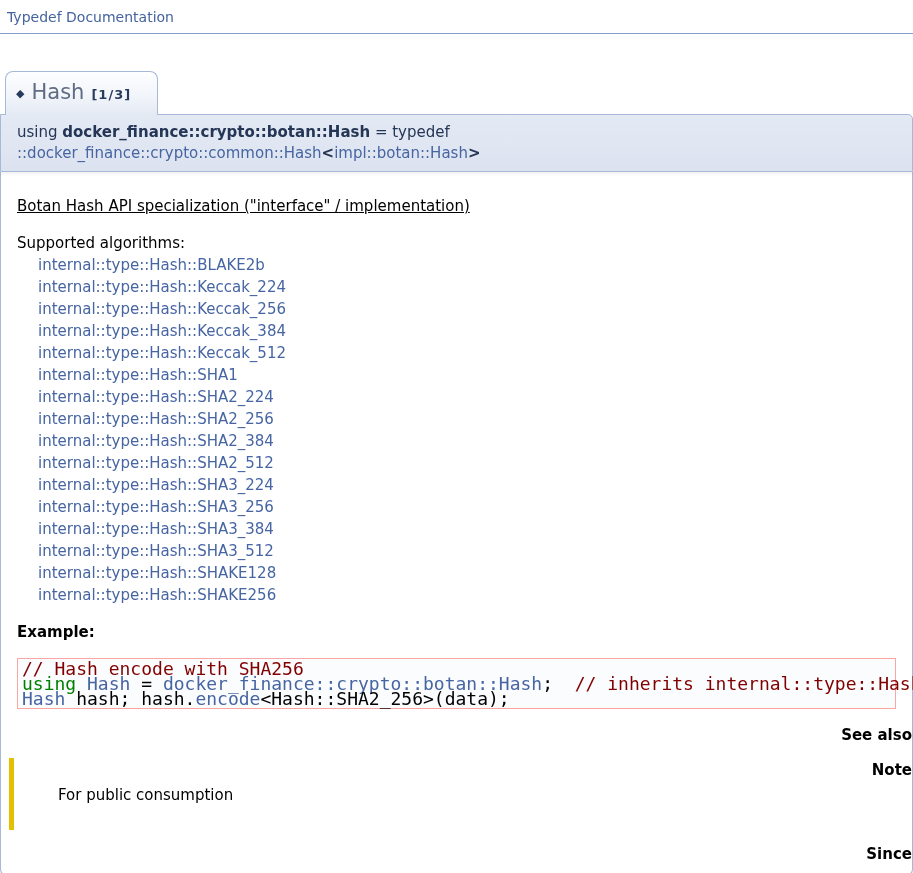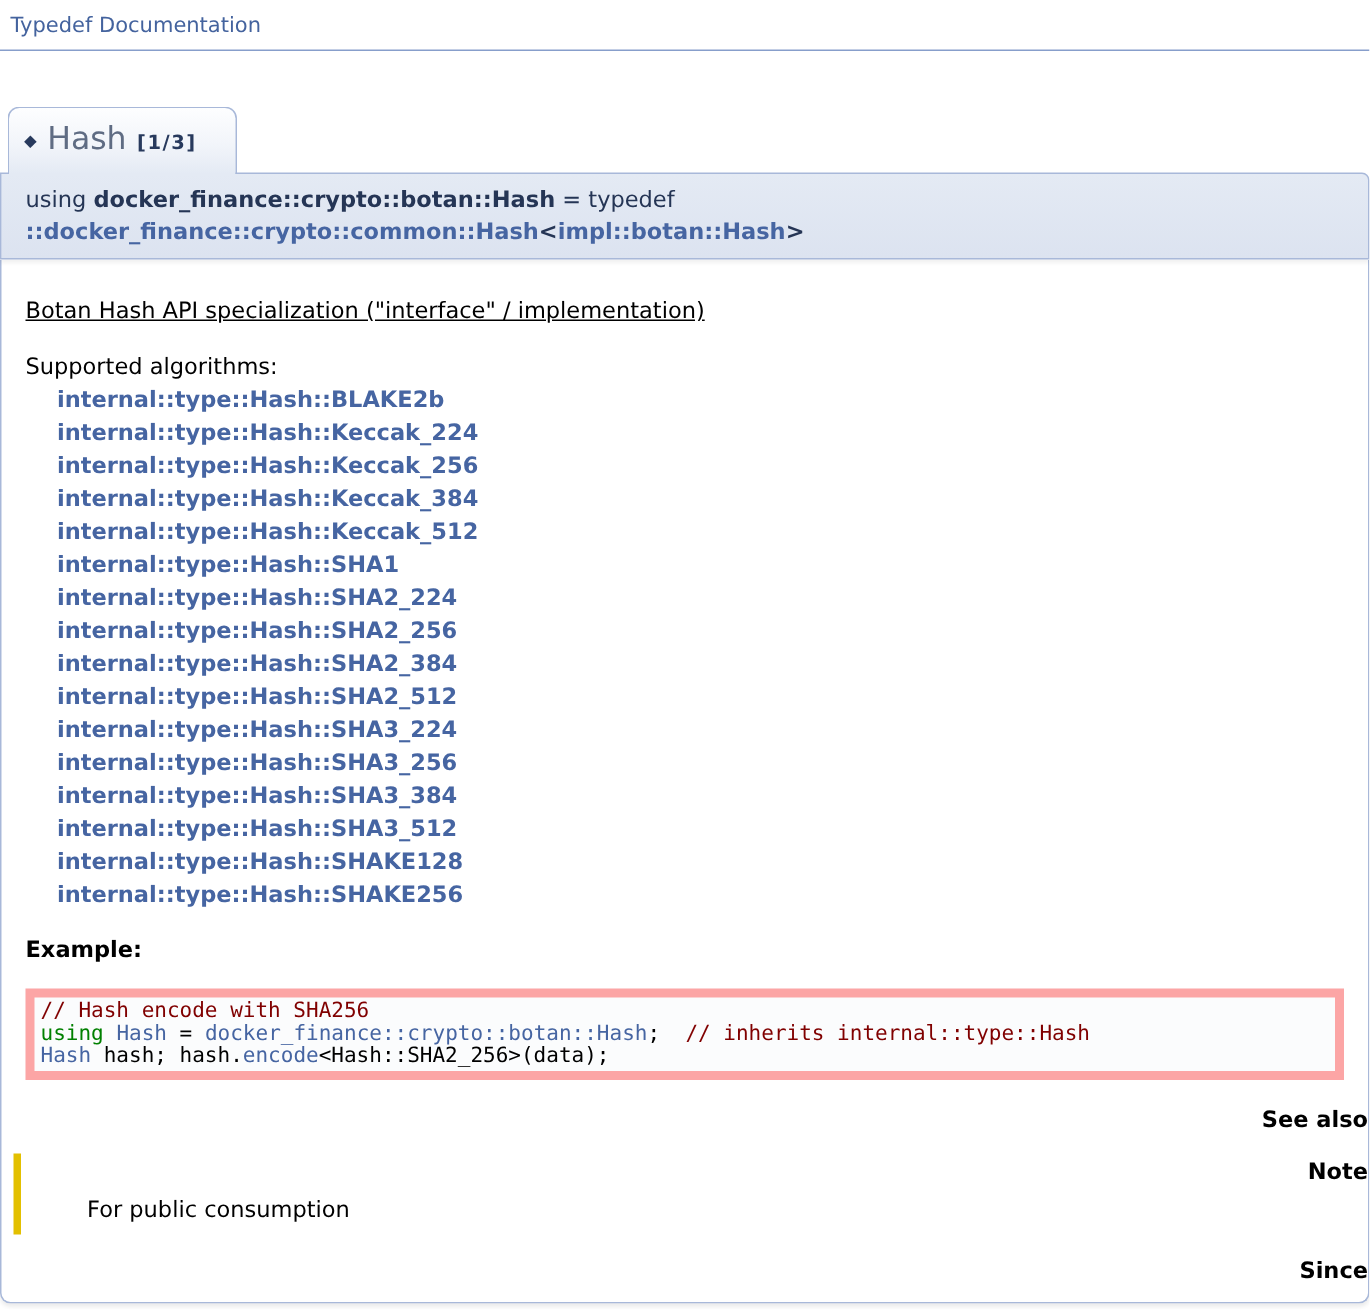--- a/index.html
+++ b/index.html
@@ -18,48 +18,48 @@
             background:linear-gradient(180deg,#FDFEFF 0%,#F2F5FA 55%,#E4EAF4 100%);
             font-size:21px;color:#5F6C83;line-height:26px;}
   .permalink{color:#283A5D;font-size:11px;vertical-align:2px;margin-right:7px;cursor:pointer;}
   .memcount{font-size:13px;font-weight:bold;color:#283A5D;margin-left:7px;letter-spacing:1px;}
 
   .memproto{position:relative;z-index:1;border:1px solid #A8B8D9;border-radius:0 5px 0 0;
             background:linear-gradient(180deg,#E4EAF4 0%,#DCE3F0 100%);
             padding:7px 10px 7px 16px;font-size:15px;color:#253555;line-height:21px;
             white-space:pre-wrap;box-shadow:0 2px 3px rgba(0,0,0,0.06);}
   .memproto b{color:#253555;}
-  a.el{color:#4665A2;font-weight:bold;text-decoration:none;cursor:pointer;}
+  a.el{color:#4665A2;font-weight:normal;text-decoration:none;cursor:pointer;}
 
   .memdoc{background:#FFFFFF;border-left:1px solid #A8B8D9;border-right:1px solid #A8B8D9;
           border-bottom:1px solid #A8B8D9;border-radius:0 0 7px 7px;
           padding:4px 0 10px;font-size:15px;line-height:21px;
           box-shadow:0 2px 3px rgba(0,0,0,0.08);}
   .memdoc p.desc{margin:20px 16px 0;text-decoration:underline;}
   .memdoc p.supported{margin:16px 16px 0;}
   .algo-list{margin:0 16px 0 37px;line-height:22px;}
   .algo-list a{display:block;}
 
   dl{margin:0;}
   dl.user{margin:16px 16px 15px;}
   dl.user dt{font-weight:bold;}
   .fragment{margin:8px 16px 0;padding:2px 4px;background:#FBFCFD;
-            border:6px solid #fca5a5;font-family:"DejaVu Sans Mono","Liberation Mono",monospace;
-            font-size:14px;line-height:15px;white-space:pre;}
+            border:1px solid #fca5a5;font-family:"DejaVu Sans Mono","Liberation Mono",monospace;
+            font-size:18px;line-height:15px;white-space:pre;}
   .fragment .comment{color:#800000;}
   .fragment .keyword{color:#008000;}
   .fragment .link{color:#4665A2;cursor:pointer;}
   .fragment .plain{color:#000;}
 
   dl.see{margin:16px 0 0 16px;}
   dl.see dt,dl.note dt,dl.since dt{font-weight:bold;text-align:right;}
   dl.see dd{margin:3px 0 0 40px;}
   dl.note{margin:12px 0 0 8px;border-left:5px solid #E3C000;padding:2px 0 6px 0;}
   dl.note dt{margin-left:2px;}
-  dl.note dd{margin:4px 0 0 44px;}
+  dl.note dd{margin:4px 0 18px 44px;}
   dl.since{margin:14px 0 0 16px;}
 </style>
 </head>
 <body>
 
 <h2 class="groupheader">Typedef Documentation</h2>
 
 <div class="memitem">
   <div class="memtitle">
     <span class="permalink">◆</span><span>Hash</span><span class="memcount">[1/3]</span>

